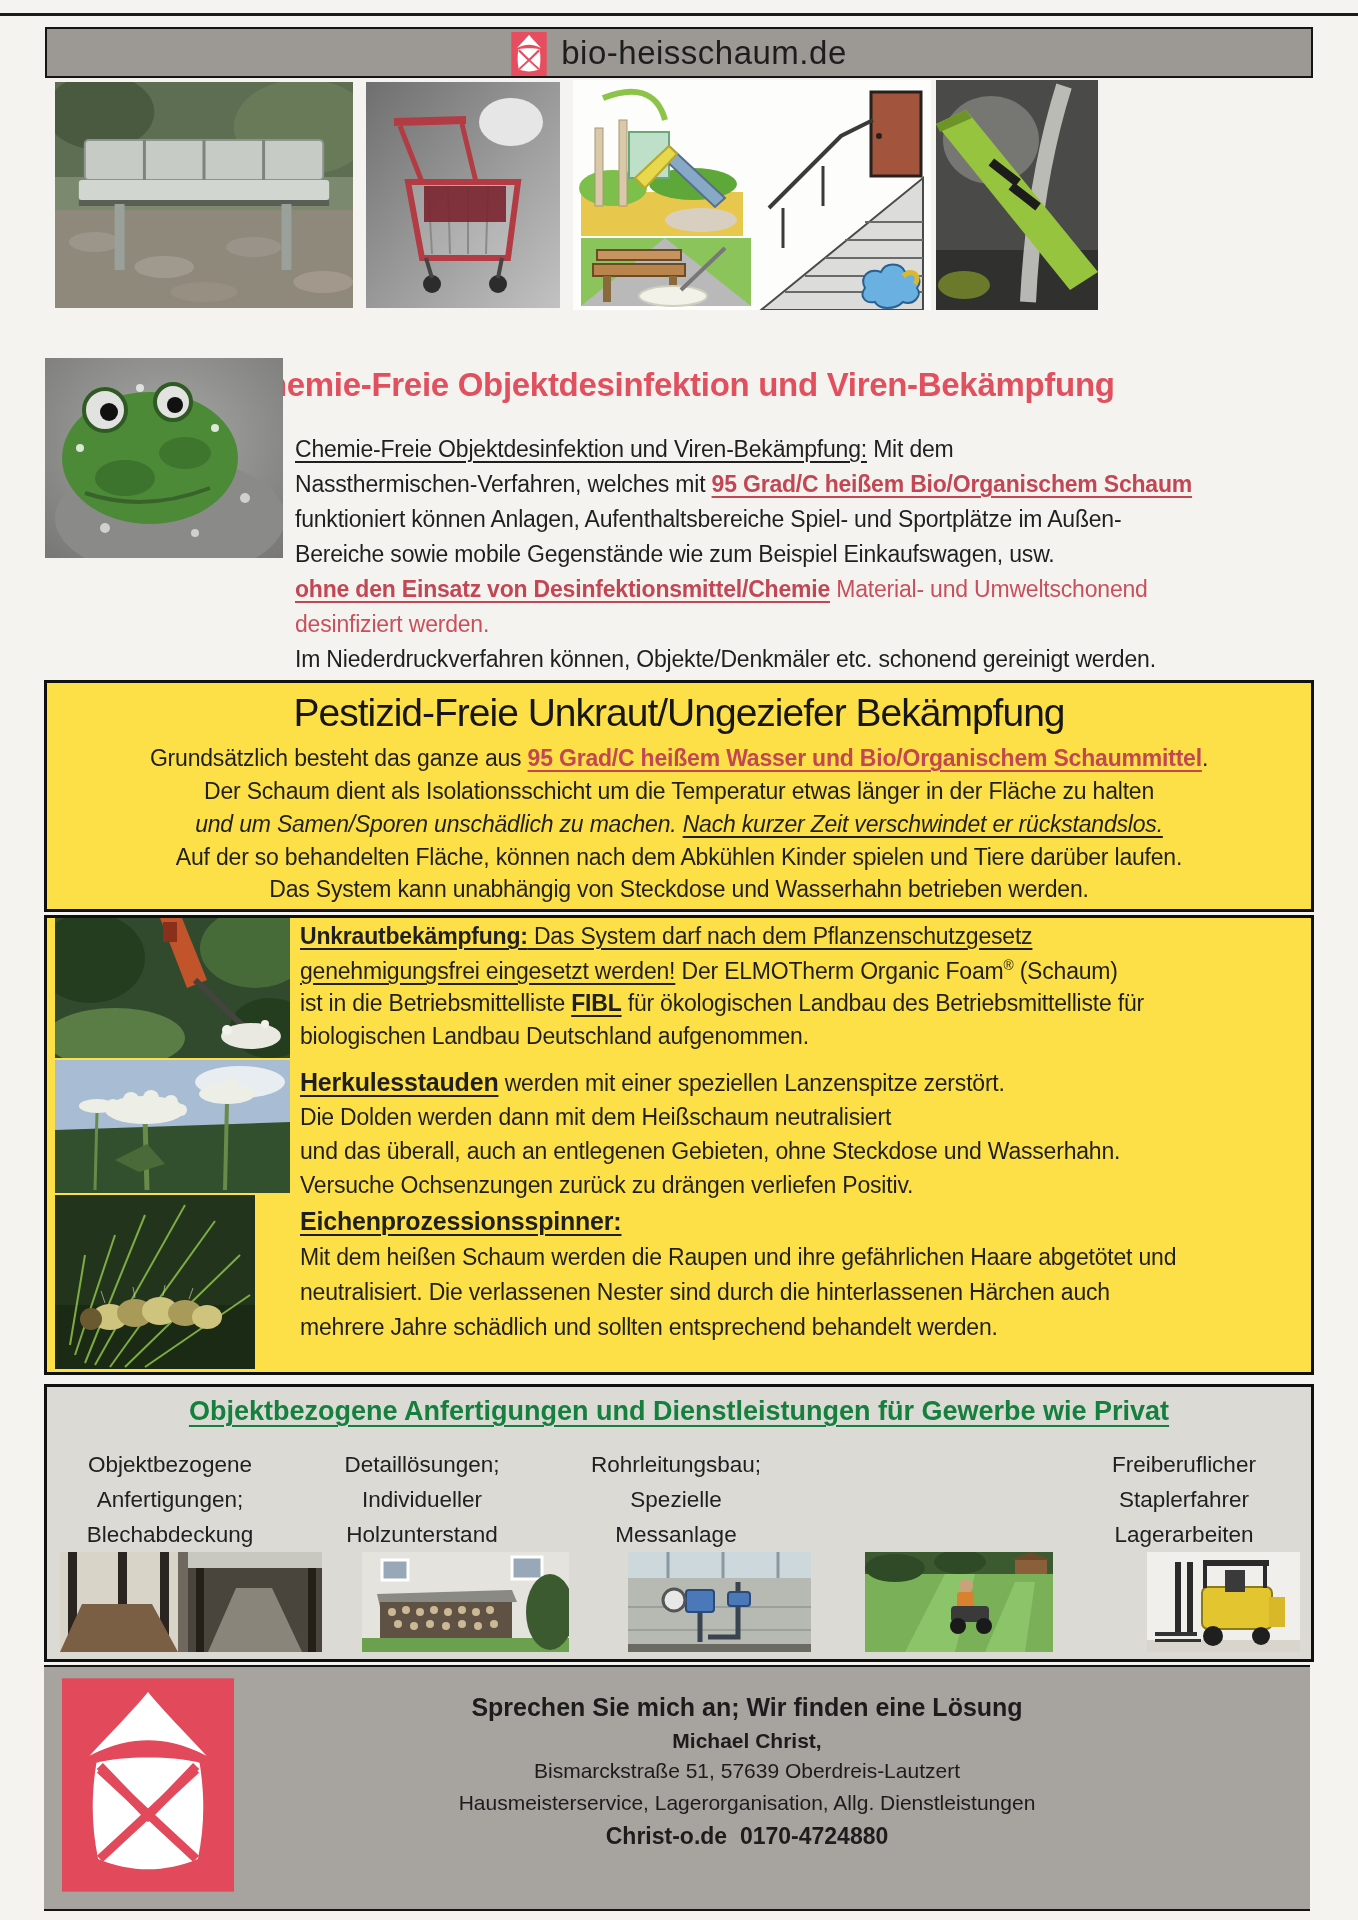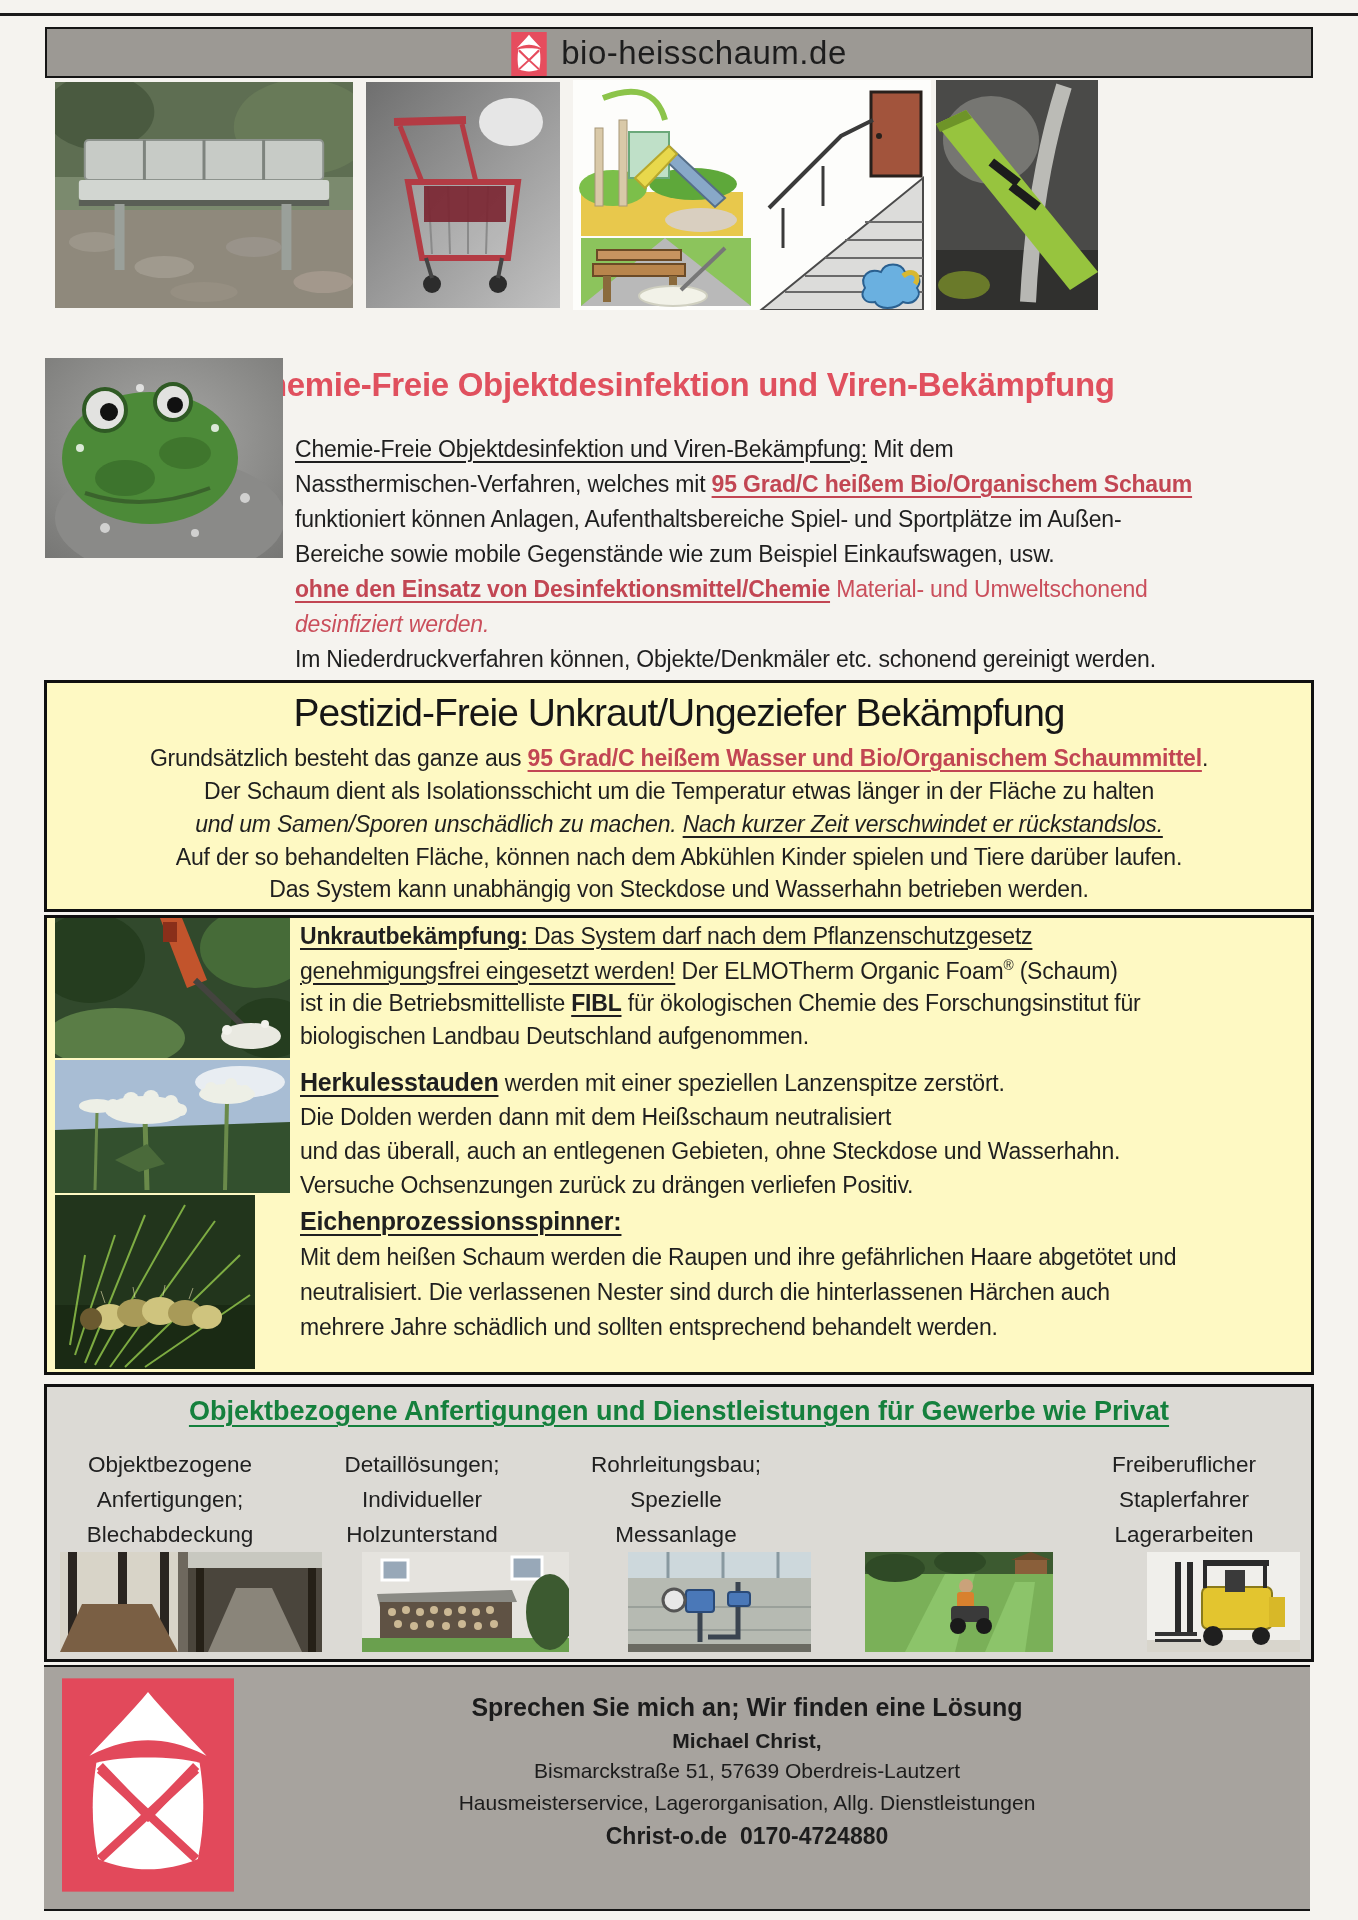--- a/index.html
+++ b/index.html
@@ -21,21 +21,21 @@
   .ln{position:absolute;white-space:nowrap;font-size:23px;letter-spacing:-.2px;line-height:1;}
   .cln{position:absolute;left:0;right:0;text-align:center;white-space:nowrap;font-size:23px;letter-spacing:-.2px;}
   .u{text-decoration:underline;text-underline-offset:4px;text-decoration-thickness:2px;}
   .bu{font-weight:bold;text-decoration:underline;text-underline-offset:4px;text-decoration-thickness:2px;}
   .redb{color:#c24653;font-weight:bold;}
   .red{color:#ca4f5c;}
   .main-heading{position:absolute;left:0;right:0;top:366px;text-align:center;font-size:33px;font-weight:bold;color:#e0505e;letter-spacing:-.3px;}
   sup{font-size:60%;}
 
   
-  .box{position:absolute;left:44px;width:1264px;background:#fef9c3;border:3px solid #101010;}
+  .box{position:absolute;left:44px;width:1264px;background:#fde047;border:3px solid #101010;}
   .box2{top:680px;height:226px;}
   .box2-heading{position:absolute;left:0;right:0;top:8px;text-align:center;font-size:39px;letter-spacing:-1px;color:#161616;}
   .box3{top:915px;height:454px;}
   .box4{top:1384px;height:272px;background:#dcdad5;}
   .box4-heading{position:absolute;left:0;right:0;top:9px;text-align:center;font-size:27px;font-weight:bold;
                 text-decoration:underline;text-underline-offset:5px;text-decoration-thickness:2px;color:#15803d;}
   .col-label{position:absolute;width:252px;text-align:center;font-size:22.5px;line-height:35px;color:#202020;}
 
   
   .footer{position:absolute;left:44px;top:1665px;width:1266px;height:242px;background:#a7a39e;border-top:2px solid #141414;border-bottom:2px solid #141414;}
@@ -196,21 +196,21 @@
         <circle cx="150" cy="175" r="4" fill="#fff" opacity="0.6"></circle>
     </svg>
   </div>
 
   <div>
     <div class="ln" style="left:295px;top:438px;"><span class="u">Chemie-Freie Objektdesinfektion und Viren-Bekämpfung:</span><span> Mit dem</span></div>
     <div class="ln" style="left:295px;top:473px;"><span>Nassthermischen-Verfahren, welches mit </span><span class="redb u">95 Grad/C heißem Bio/Organischem Schaum</span></div>
     <div class="ln" style="left:295px;top:508px;">funktioniert können Anlagen, Aufenthaltsbereiche Spiel- und Sportplätze im Außen-</div>
     <div class="ln" style="left:295px;top:543px;">Bereiche sowie mobile Gegenstände wie zum Beispiel Einkaufswagen, usw.</div>
     <div class="ln" style="left:295px;top:578px;"><span class="redb u">ohne den Einsatz von Desinfektionsmittel/Chemie</span><span class="red"> Material- und Umweltschonend</span></div>
-    <div class="ln red" style="left:295px;top:613px;font-style:italic;">desinfiziert werden.</div>
+    <div class="ln red" style="left:295px;top:613px;">desinfiziert werden.</div>
     <div class="ln" style="left:295px;top:648px;">Im Niederdruckverfahren können, Objekte/Denkmäler etc. schonend gereinigt werden.</div>
   </div>
 
   <div class="box box2">
     <div class="box2-heading">Pestizid-Freie Unkraut/Ungeziefer Bekämpfung</div>
     <div class="cln" style="top:62px;"><span>Grundsätzlich besteht das ganze aus </span><span class="redb u">95 Grad/C heißem Wasser und Bio/Organischem Schaummittel</span><span>.</span></div>
     <div class="cln" style="top:95px;">Der Schaum dient als Isolationsschicht um die Temperatur etwas länger in der Fläche zu halten</div>
     <div class="cln" style="top:128px;font-style:italic;"><span>und um Samen/Sporen unschädlich zu machen. </span><span class="u">Nach kurzer Zeit verschwindet er rückstandslos.</span></div>
     <div class="cln" style="top:161px;">Auf der so behandelten Fläche, können nach dem Abkühlen Kinder spielen und Tiere darüber laufen.</div>
     <div class="cln" style="top:193px;">Das System kann unabhängig von Steckdose  und Wasserhahn betrieben werden.</div>
@@ -286,21 +286,21 @@
           <line x1="80" y1="103" x2="78" y2="92"></line>
         <line x1="108" y1="101" x2="110" y2="90"></line>
           <line x1="134" y1="104" x2="138" y2="93"></line>
       </g>
     </svg>
   </div>
 
   <div>
     <div class="ln" style="left:300px;top:925px;"><span class="bu">Unkrautbekämpfung:</span><span class="u"> Das System darf nach dem Pflanzenschutzgesetz</span></div>
     <div class="ln" style="left:300px;top:959px;"><span class="u">genehmigungsfrei eingesetzt werden!</span><span> Der ELMOTherm Organic Foam</span><sup>®</sup><span> (Schaum)</span></div>
-    <div class="ln" style="left:300px;top:992px;"><span>ist in die Betriebsmittelliste </span><span class="bu">FIBL</span><span> für ökologischen Chemie des Forschungsinstitut für</span></div>
+    <div class="ln" style="left:300px;top:992px;"><span>ist in die Betriebsmittelliste </span><span class="bu">FIBL</span><span> für ökologischen Landbau des Betriebsmittelliste für</span></div>
     <div class="ln" style="left:300px;top:1025px;">biologischen Landbau Deutschland aufgenommen.</div>
 
     <div class="ln" style="left:300px;top:1070px;"><span class="bu" style="font-size:25px;">Herkulesstauden</span><span> werden mit einer speziellen Lanzenspitze zerstört.</span></div>
     <div class="ln" style="left:300px;top:1106px;">Die Dolden werden dann mit dem Heißschaum neutralisiert</div>
     <div class="ln" style="left:300px;top:1140px;">und das überall, auch an entlegenen Gebieten, ohne Steckdose  und Wasserhahn.</div>
     <div class="ln" style="left:300px;top:1174px;">Versuche Ochsenzungen zurück zu drängen verliefen Positiv.</div>
 
     <div class="ln bu" style="left:300px;top:1209px;font-size:25px;">Eichenprozessionsspinner:</div>
     <div class="ln" style="left:300px;top:1246px;">Mit dem heißen Schaum werden die Raupen und ihre gefährlichen Haare abgetötet und</div>
     <div class="ln" style="left:300px;top:1281px;">neutralisiert. Die verlassenen Nester sind durch die hinterlassenen Härchen auch</div>

